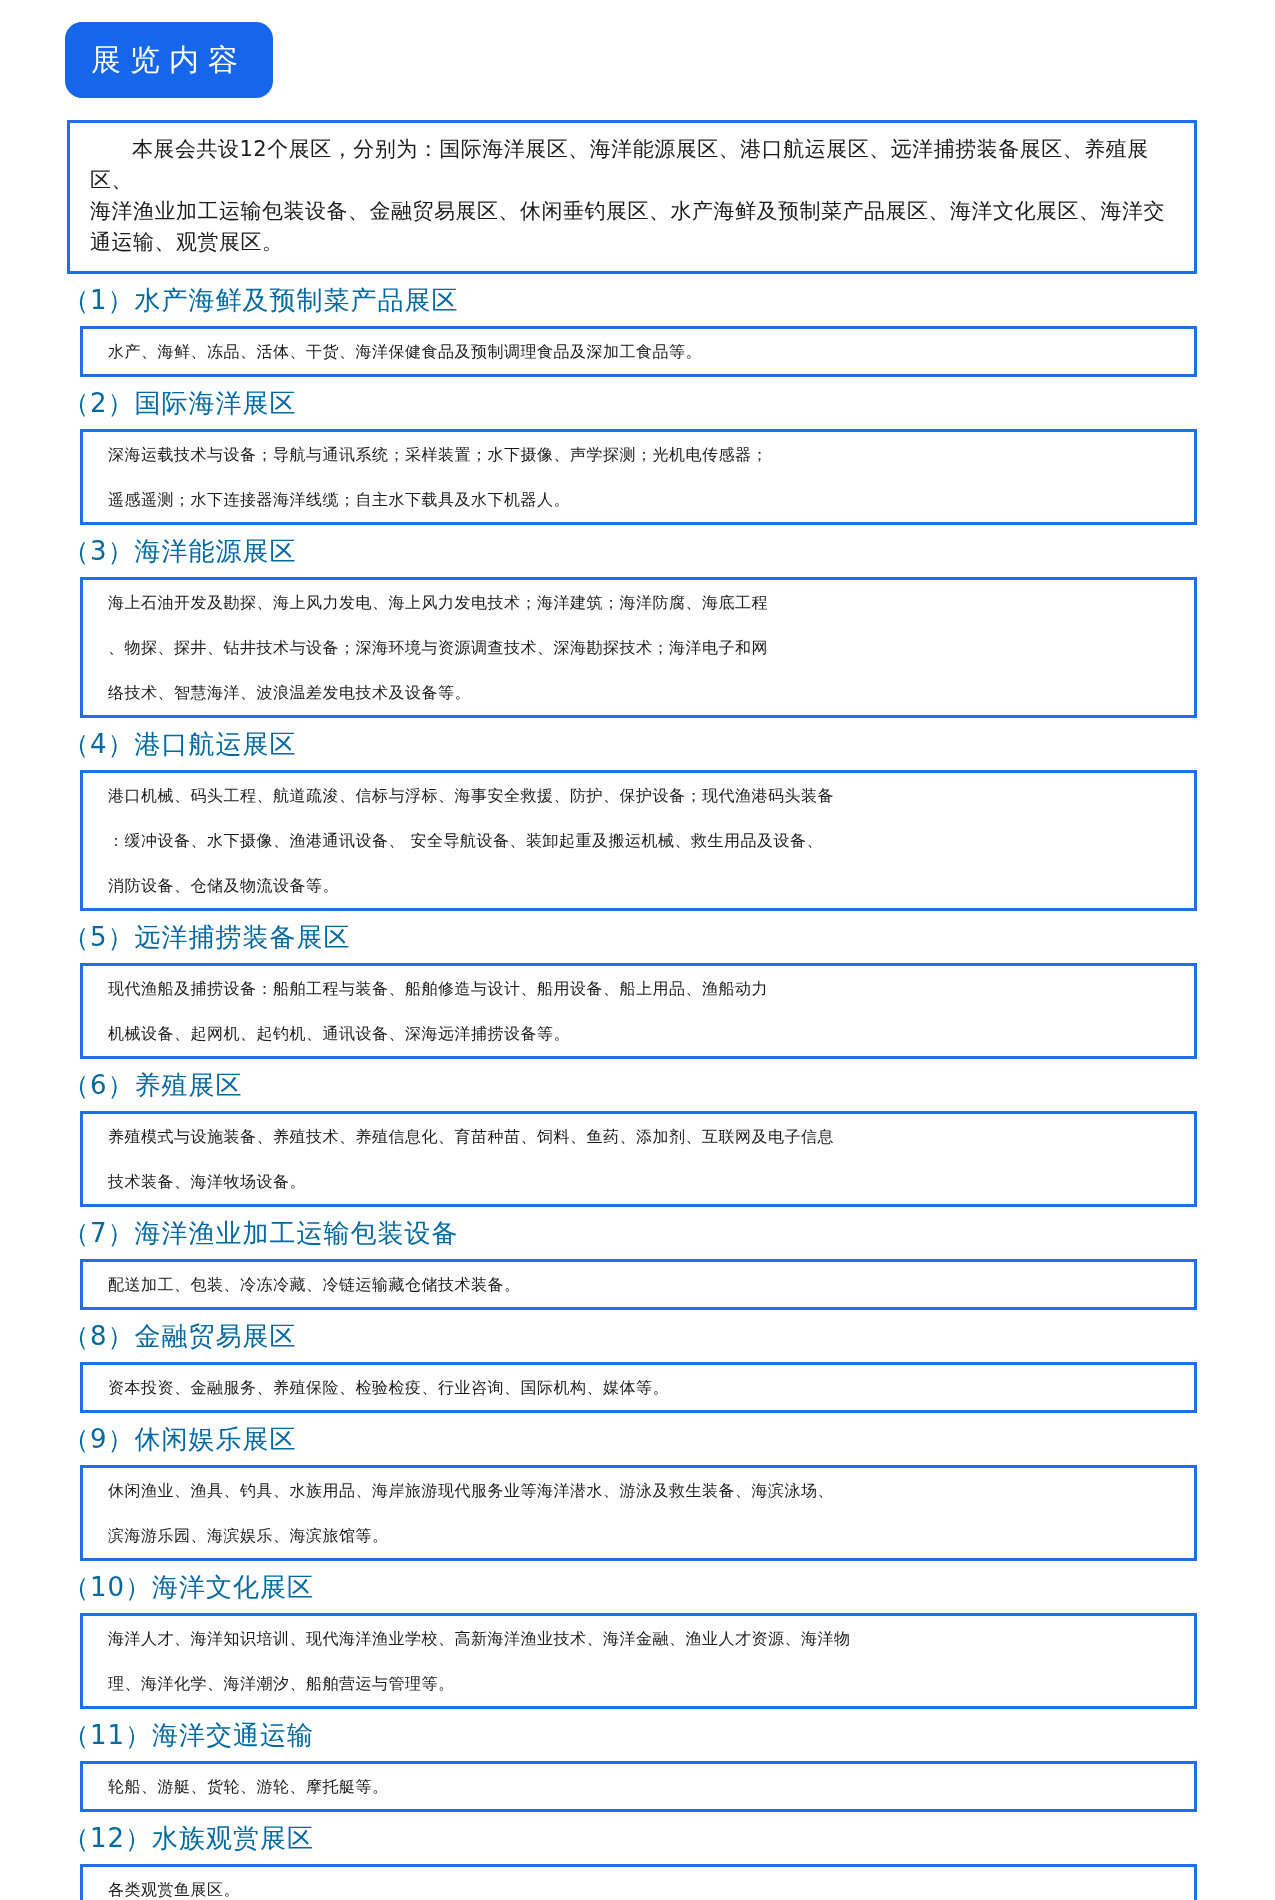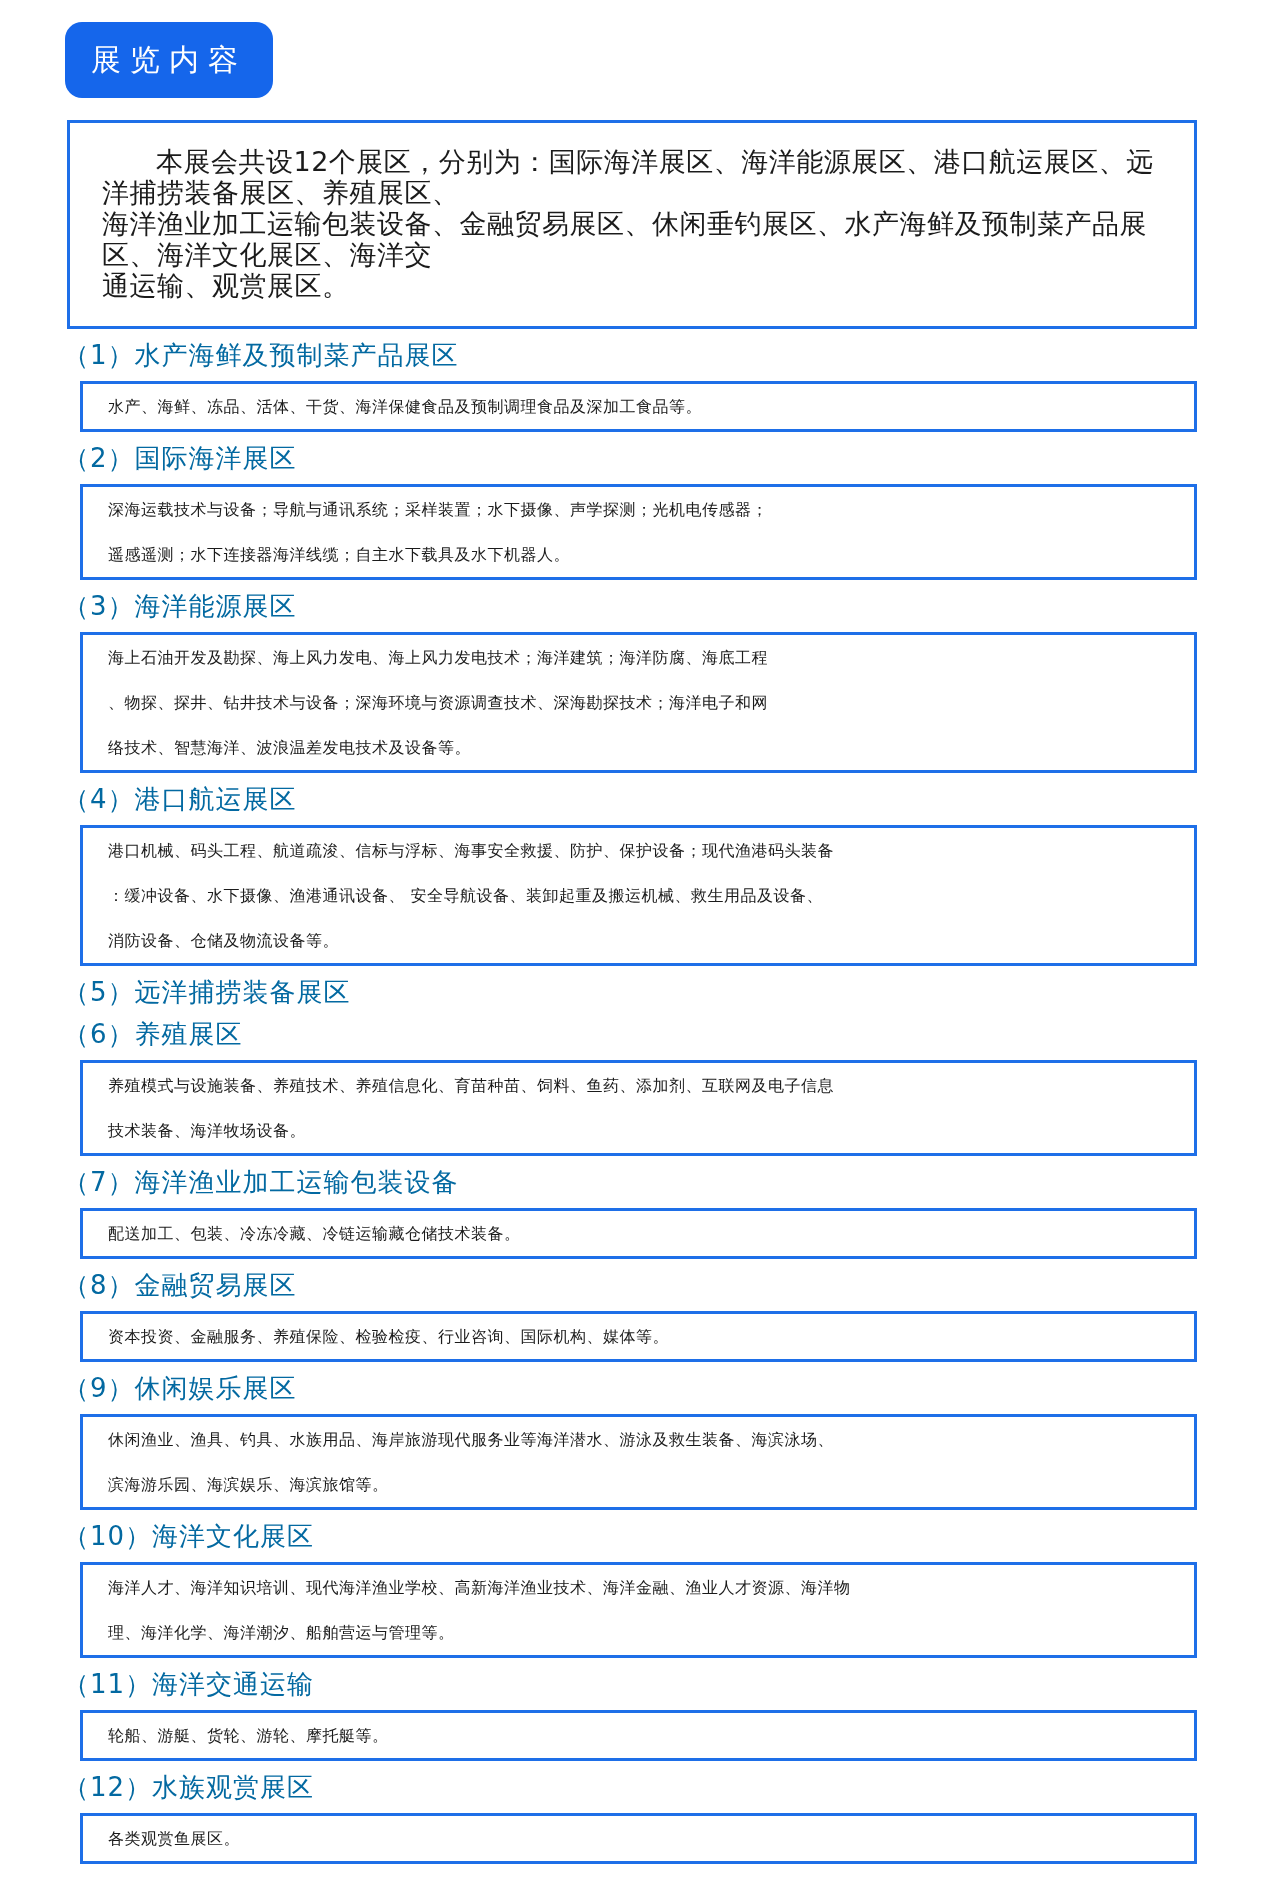--- a/index.html
+++ b/index.html
@@ -25,24 +25,24 @@
     border-radius: 17px;
     letter-spacing: 9px;
   }
   .intro-box {
     margin: 22px 0 10px 4px;
     border: 3px solid var(--border, #1E6FE8);
     padding: 7px 10px 9px 16px;
     background: #ffffff;
   }
   .intro-text {
-    margin: 16px;
+    margin: 4px;
     white-space: pre-line;
     text-indent: 2em;
-    font-size: 27px;
+    font-size: 21px;
     line-height: 31px;
     letter-spacing: 0.5px;
   }
   .zone-heading {
     font-size: 26px;
     font-weight: normal;
     margin: 10px 0;
     line-height: 32px;
     letter-spacing: 1px;
     color: #0369a1;
@@ -105,20 +105,24 @@
     <h2 class="zone-heading">（4）港口航运展区</h2>
     <div class="zone-box">
       <p class="zone-body">港口机械、码头工程、航道疏浚、信标与浮标、海事安全救援、防护、保护设备；现代渔港码头装备
 ：缓冲设备、水下摄像、渔港通讯设备、 安全导航设备、装卸起重及搬运机械、救生用品及设备、
 消防设备、仓储及物流设备等。</p>
     </div>
   </section>
 
   <section class="zone">
     <h2 class="zone-heading">（5）远洋捕捞装备展区</h2>
+    <div class="zone-box">
+      <p class="zone-body">现代渔船及捕捞设备：船舶工程与装备、船舶修造与设计、船用设备、船上用品、渔船动力
+机械设备、起网机、起钓机、通讯设备、深海远洋捕捞设备等。</p>
+    </div>
   </section>
 
   <section class="zone">
     <h2 class="zone-heading">（6）养殖展区</h2>
     <div class="zone-box">
       <p class="zone-body">养殖模式与设施装备、养殖技术、养殖信息化、育苗种苗、饲料、鱼药、添加剂、互联网及电子信息
 技术装备、海洋牧场设备。</p>
     </div>
   </section>
 

